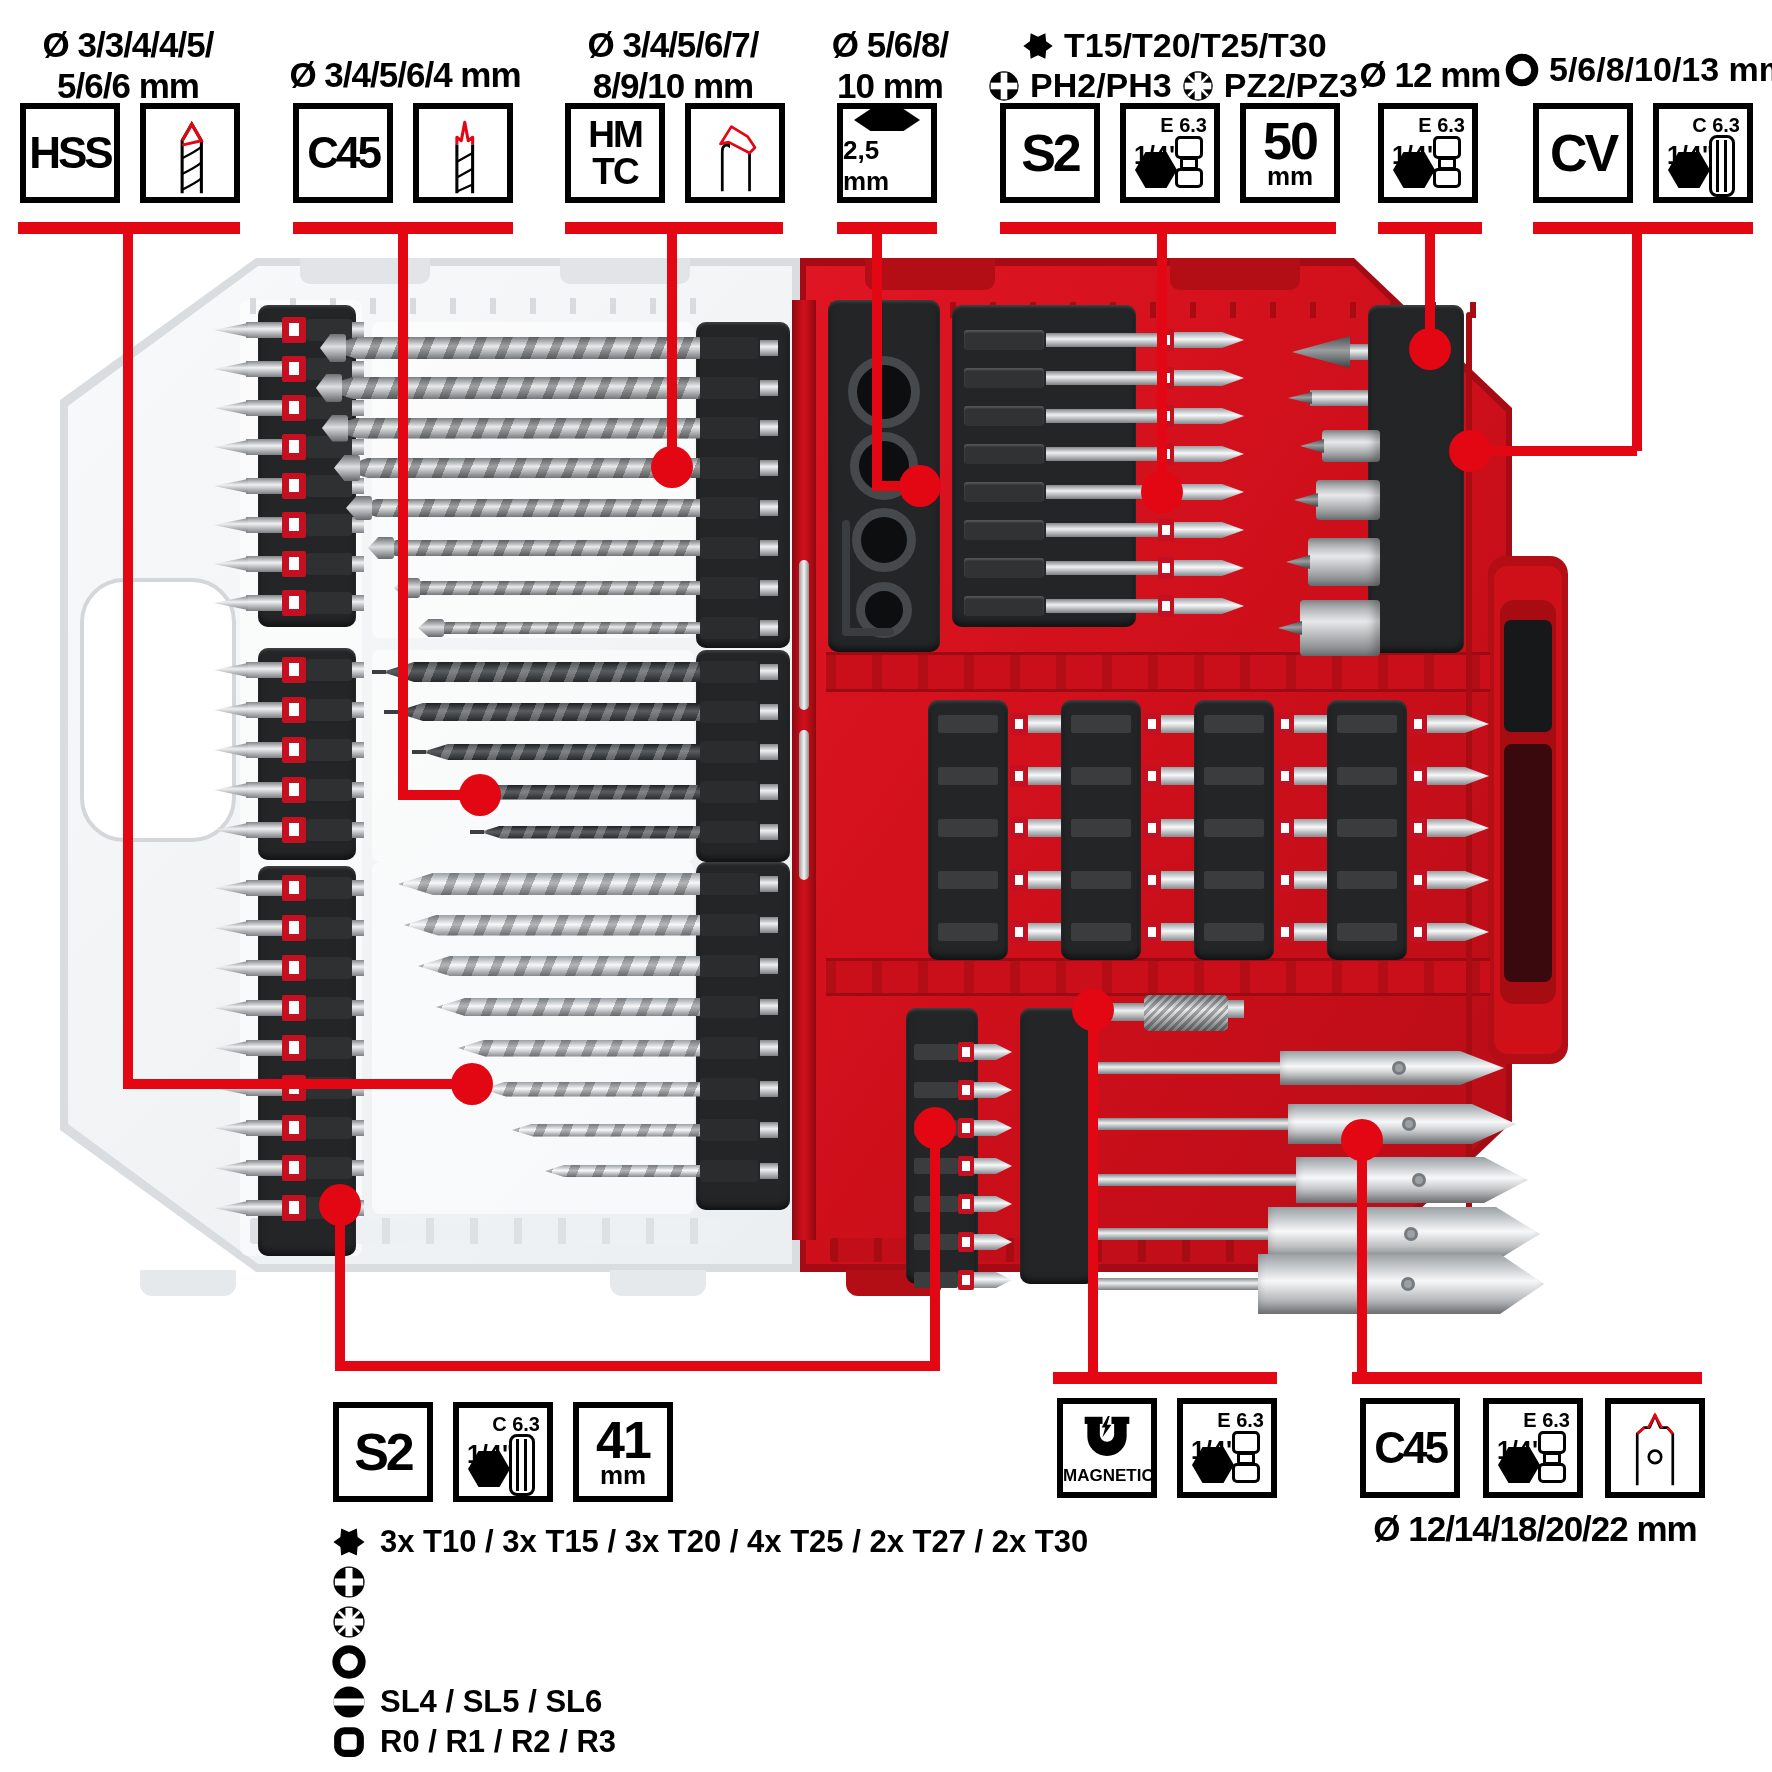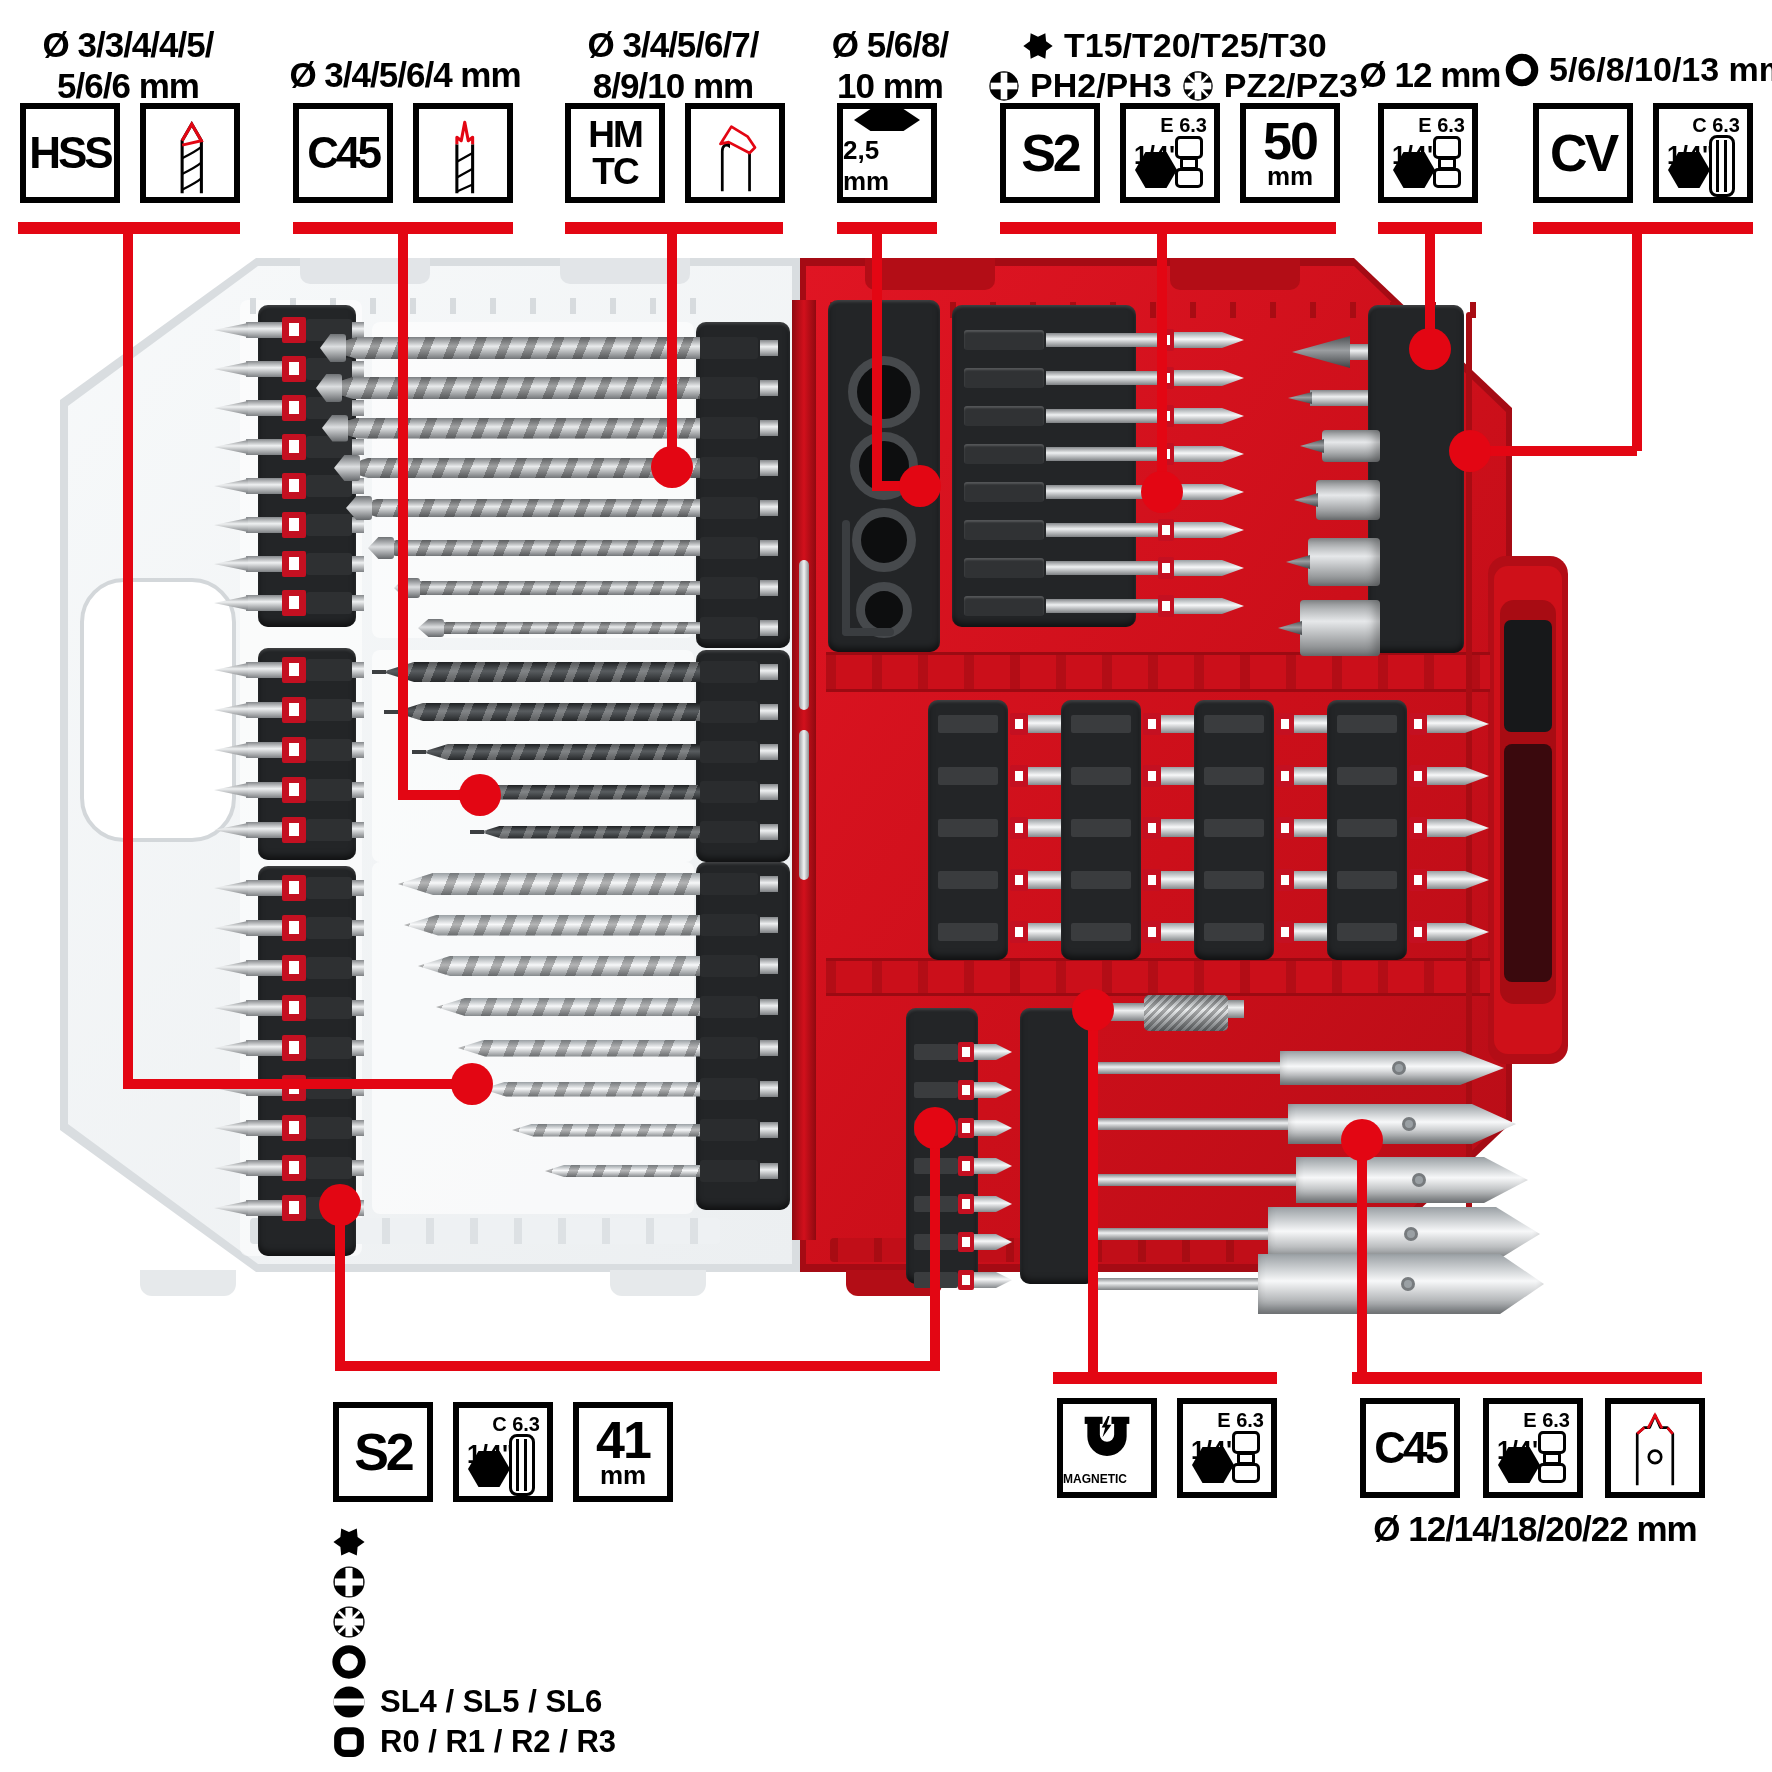--- a/index.html
+++ b/index.html
@@ -50,21 +50,21 @@
   .edraw i{display:block;position:absolute;background:#fff;border:3px solid #000;box-sizing:border-box;}
   .edraw .c1{left:0;top:0;width:28px;height:23px;border-radius:5px;}
   .edraw .c2{left:5px;top:21px;width:18px;height:13px;border-radius:3px;}
   .edraw .c3{left:0;top:32px;width:28px;height:20px;border-radius:5px;}
   .cdraw{position:absolute;right:12px;top:26px;width:26px;height:62px;}
   .cdraw .o{display:block;position:absolute;left:0;top:0;width:26px;height:62px;border:3px solid #000;border-radius:8px;box-sizing:border-box;background:#fff;}
   .cdraw .l1,.cdraw .l2{display:block;position:absolute;top:5px;width:3px;height:52px;background:#000;}
   .cdraw .l1{left:7px;} .cdraw .l2{left:15px;}
   .hexbox .bighex{width:66px;height:56px;background:#000;clip-path:polygon(25% 0,75% 0,100% 50%,75% 100%,25% 100%,0 50%);}
   .hexbox .hexsize{font-size:26px;margin-top:4px;}
-  .magbox .maglabel{position:absolute;bottom:6px;left:0;right:0;font-size:12px;letter-spacing:0px;}
+  .magbox .maglabel{position:absolute;bottom:6px;left:0;right:0;text-align:center;font-size:17px;letter-spacing:0px;}
   .iconrow{position:absolute;font-weight:bold;font-size:34px;white-space:nowrap;display:flex;align-items:center;gap:10px;}
   .listrow{position:absolute;left:332px;height:40px;display:flex;align-items:center;gap:14px;font-weight:bold;font-size:31px;white-space:nowrap;}
   .listrow svg{flex:0 0 auto;}
 </style>
 </head>
 <body>
 
 <div id="scene">
   <div id="clearShell"></div>
   <div id="clearInner"></div>
@@ -729,20 +729,21 @@
   </svg>
 </div>
 <div class="cap" style="left:1355px;top:1508px;width:360px;">
   <span>Ø 12/14/18/20/22 mm</span>
 </div>
 
 <div class="listrow" style="top:1522px;">
   <svg width="34" height="34" viewBox="-12 -12 24 24">
       <path d="M11,0 6.06,3.5 5.5,9.53 0,7 -5.5,9.53 -6.06,3.5 -11,0 -6.06,-3.5 -5.5,-9.53 0,-7 5.5,-9.53 6.06,-3.5 Z"></path>
     </svg>
+  <span>3x T10 / 3x T15 / 3x T20 / 4x T25 / 2x T27 / 2x T30</span>
 </div>
 <div class="listrow" style="top:1562px;">
   <svg width="34" height="34" viewBox="0 0 24 24">
       <circle cx="12" cy="12" r="11"></circle>
       <rect x="9.5" y="2" width="5" height="20" fill="#fff"></rect>
       <rect x="2" y="9.5" width="20" height="5" fill="#fff"></rect>
     </svg>
 </div>
 <div class="listrow" style="top:1602px;">
   <svg width="34" height="34" viewBox="0 0 24 24">

